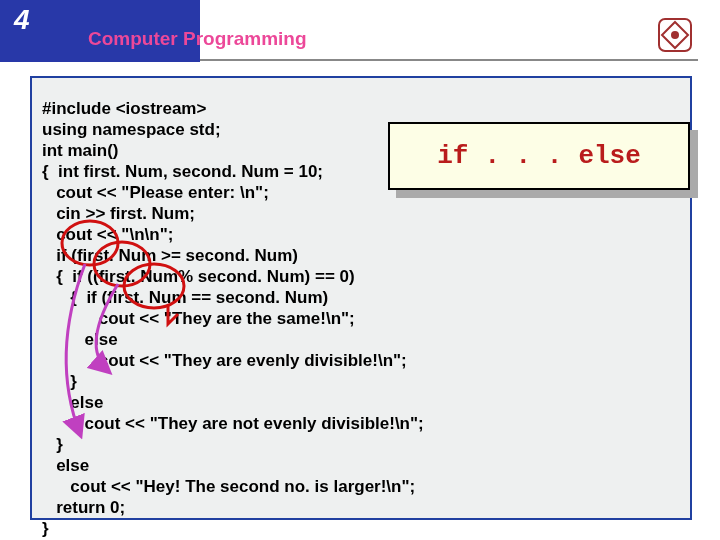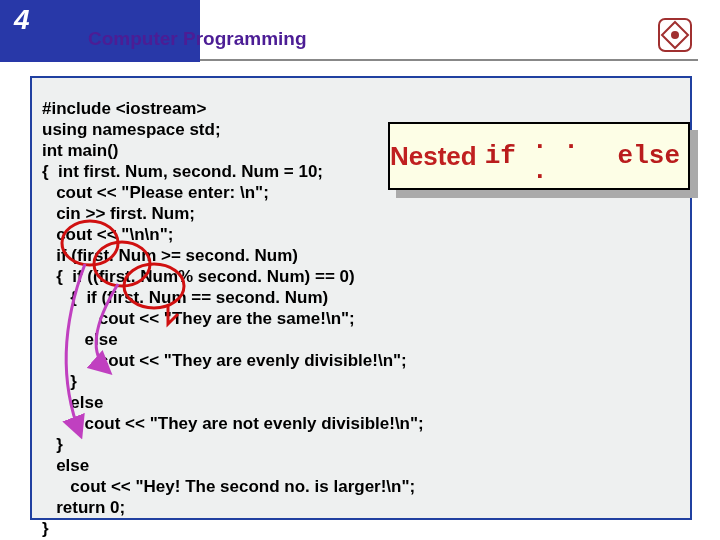--- a/index.html
+++ b/index.html
@@ -1,19 +1,19 @@
 <!DOCTYPE html>
 <html><head>
 <meta charset="utf-8">
 <style>
   * { margin: 0; padding: 0; box-sizing: border-box; }
   body { width: 720px; height: 540px; background: #fff; font-family: Arial, sans-serif; position: relative; overflow: hidden; }
   .page-number { position: absolute; top: 4px; left: 14px; color: #fff; font-size: 28px; font-weight: bold; font-style: italic; z-index: 3; }
   .blue-block { position: absolute; top: 0; left: 0; width: 200px; height: 62px; background: #2838a8; z-index: 1; }
-  .title { position: absolute; top: 28px; left: 88px; color: #4c1d95; font-size: 19px; font-weight: bold; z-index: 2; }
+  .title { position: absolute; top: 28px; left: 88px; color: #ec4899; font-size: 19px; font-weight: bold; z-index: 2; }
   .hrule { position: absolute; top: 59px; left: 30px; right: 22px; height: 2px; background: #888; z-index: 0; }
   .logo { position: absolute; top: 18px; right: 28px; z-index: 2; }
   .code-box { position: absolute; top: 76px; left: 30px; width: 662px; height: 444px; background: #eef0f0; border: 2px solid #2040a0; padding: 20px 10px; font-family: Liberation Sans, sans-serif; font-size: 17px; font-weight: bold; line-height: 21px; white-space: pre; color: #000; z-index: 1; }
   .callout-shadow { position: absolute; top: 130px; left: 396px; width: 302px; height: 68px; background: #aaa; z-index: 2; }
   .callout { position: absolute; top: 122px; left: 388px; width: 302px; height: 68px; background: #fdfee6; border: 2px solid #000; z-index: 3; display: flex; align-items: center; justify-content: center; }
   .callout .nested { color: #c02020; font-size: 26px; font-weight: bold; font-family: Arial, sans-serif; }
   .callout .kw { color: #b91c1c; font-size: 26px; font-weight: bold; font-family: "Courier New", monospace; margin: 0 8px; }
   .ann-svg { position: absolute; top: 76px; left: 30px; width: 662px; height: 444px; z-index: 5; pointer-events: none; }
 </style>
 </head>
@@ -49,21 +49,20 @@
       else
          cout &lt;&lt; "They are not evenly divisible!\n";
    }
    else
       cout &lt;&lt; "Hey! The second no. is larger!\n";
    return 0;
 }</pre>
 
 <div class="callout-shadow"></div>
 <div class="callout">
-  <span class="nested">Nested</span>
   <span class="kw">if</span>
   <span class="kw">. . .</span>
   <span class="kw">else</span>
 </div>
 
 <svg class="ann-svg">
 
   <ellipse cx="60" cy="167" rx="28" ry="22" fill="none" stroke="#d01010" stroke-width="3"></ellipse>
   <ellipse cx="92" cy="188" rx="28" ry="22" fill="none" stroke="#d01010" stroke-width="3"></ellipse>
   <ellipse cx="124" cy="210" rx="30" ry="22" fill="none" stroke="#d01010" stroke-width="3"></ellipse>

